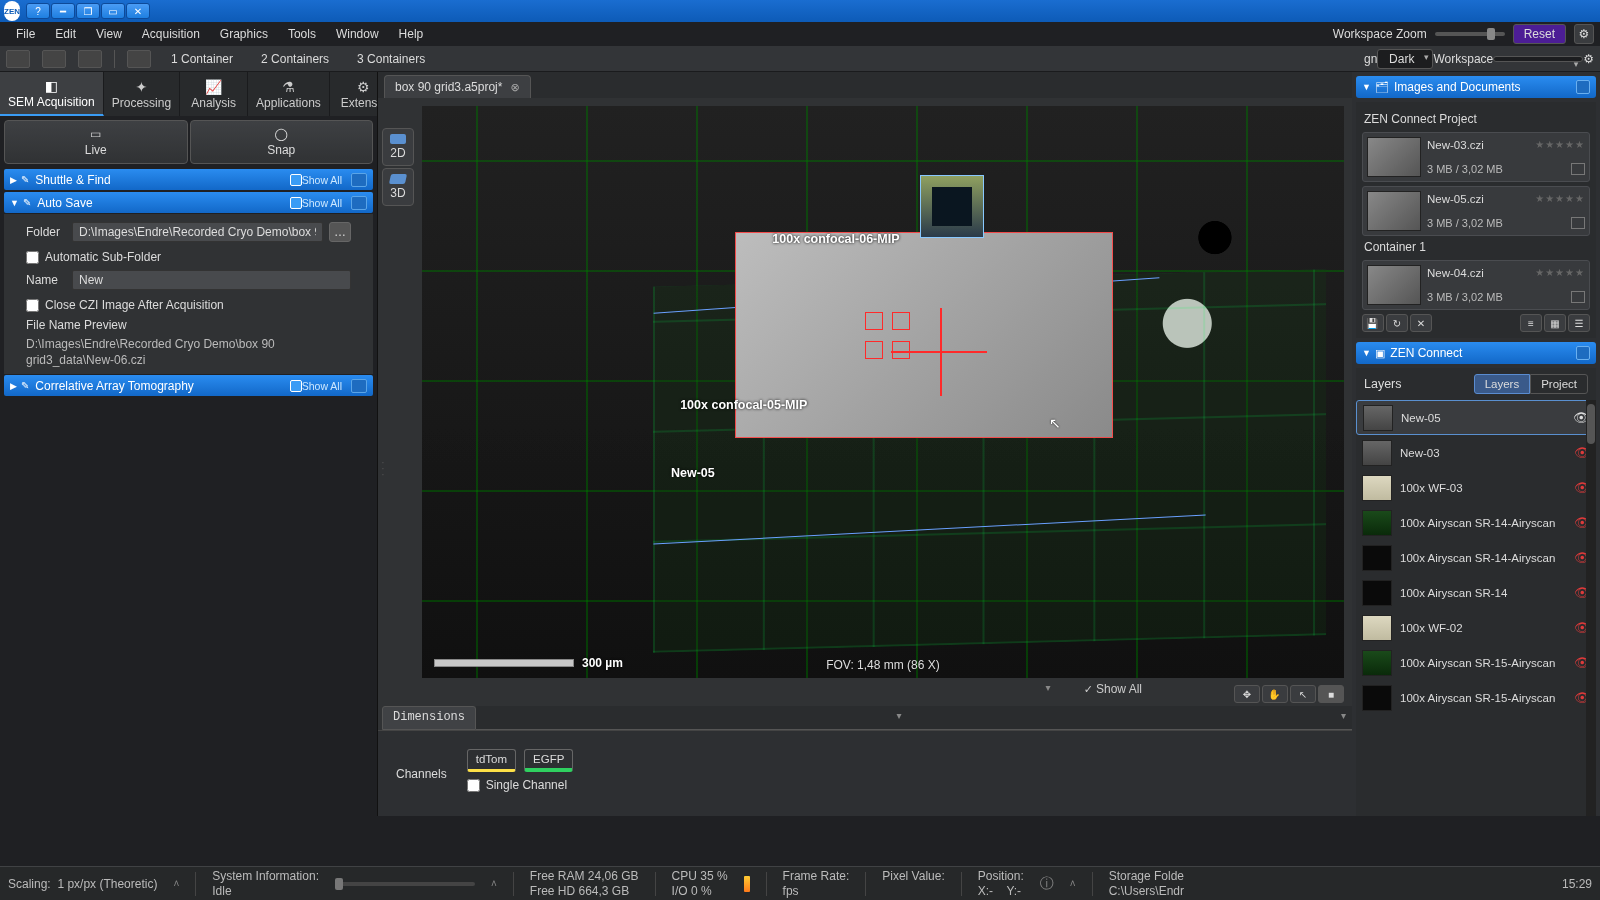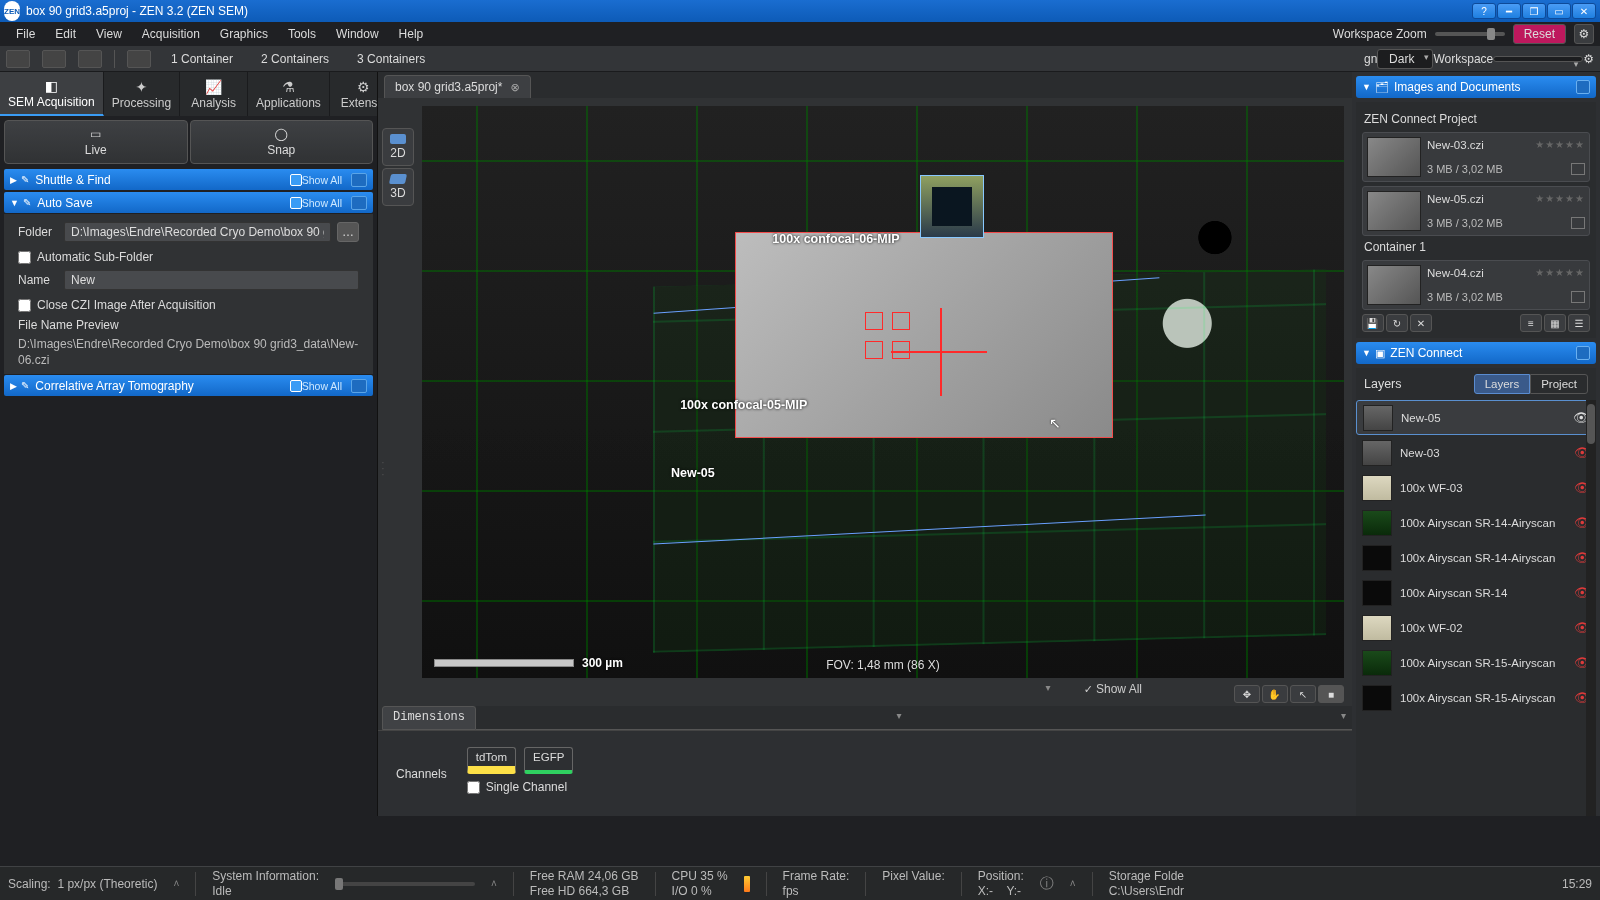--- a/index.html
+++ b/index.html
@@ -24,21 +24,21 @@
   .titlebar .winbtns{display:flex;gap:1px;}
   .titlebar .winbtn{width:24px;height:16px;background:linear-gradient(#4a9cf5,#1e7fe0);border:1px solid #0d4a99;border-radius:3px;display:flex;align-items:center;justify-content:center;font-size:10px;color:#fff;}
   
   
   .menubar{height:24px;background:var(--bg-dark);display:flex;align-items:center;padding:0 6px;gap:0;}
   .menubar .mitem{padding:3px 10px;cursor:default;}
   .menubar .spacer{flex:1;}
   .menubar .wszoom{display:flex;align-items:center;gap:8px;}
   .menubar .slider{width:70px;height:4px;background:#555;border-radius:2px;position:relative;}
   .menubar .slider-thumb{position:absolute;right:10px;top:-4px;width:8px;height:12px;background:#888;border-radius:2px;}
-  .menubar .reset-btn{padding:2px 10px;background:#be185d;border:1px solid #555;border-radius:3px;}
+  .menubar .reset-btn{padding:2px 10px;background:#4c1d95;border:1px solid #555;border-radius:3px;}
   .menubar .gear{width:20px;height:20px;background:#3a3c3f;border:1px solid #555;border-radius:3px;display:flex;align-items:center;justify-content:center;}
   
   
   .toolbar2{height:26px;background:#333538;border-bottom:1px solid #1a1b1d;display:flex;align-items:center;padding:0 6px;gap:12px;}
   .toolbar2 .tb-btn{width:24px;height:18px;background:#444;border:1px solid #555;border-radius:2px;}
   .toolbar2 .sep{width:1px;height:18px;background:#555;}
   .toolbar2 .cont-item{padding:3px 8px;}
   .toolbar2 .right{margin-left:auto;display:flex;align-items:center;}
   .toolbar2 .dd{background:#1c1d1f;border:1px solid #555;padding:2px 18px 2px 6px;border-radius:3px;position:relative;text-align:right;}
   .toolbar2 .dd::after{content:"▾";position:absolute;right:4px;top:2px;font-size:9px;color:#aaa;}
@@ -56,21 +56,21 @@
   .ls-btn{flex:1;background:linear-gradient(#3e4043,#303234);border:1px solid #555;border-radius:4px;display:flex;flex-direction:column;align-items:center;justify-content:center;gap:2px;}
   .ls-btn .ls-icon{font-size:12px;}
   
   .acc-hdr{height:21px;background:linear-gradient(#2a8cf0,#1268c8);display:flex;align-items:center;padding:0 6px;margin:1px 4px;border-radius:2px;color:#fff;font-size:11.5px;}
   .acc-hdr .arrow{margin-right:4px;font-size:9px;}
   .acc-hdr .pin{margin-right:6px;font-size:10px;}
   .acc-hdr .lbl{flex:1;}
   .acc-hdr .showall{font-size:10.5px;color:#cde8ff;margin-right:6px;}
   .acc-hdr .box{width:12px;height:12px;background:#3a9cf5;border:1px solid #fff;border-radius:2px;}
   .acc-hdr .ext{width:16px;height:14px;background:#1e6cc0;border:1px solid #5aa5e8;border-radius:2px;margin-left:3px;}
-  .autosave-body{padding:8px 14px 6px;background:#303234;margin:0 4px;font-size:12px;}
+  .autosave-body{padding:8px 22px 6px;background:#303234;margin:0 4px;font-size:12px;}
   .auto-row{display:flex;align-items:center;gap:6px;margin-bottom:8px;}
   .auto-row label{width:40px;}
   .txtfield{flex:1;background:#484a4d;border:1px solid #333;height:20px;padding:2px 6px;color:#ddd;border-radius:2px;}
   .browse-btn{width:22px;height:20px;background:#555;border:1px solid #666;border-radius:3px;display:flex;align-items:center;justify-content:center;}
   .chk{display:flex;align-items:center;gap:6px;margin-bottom:6px;font-size:12px;}
   .chk input{margin:0;}
   .file-preview{color:#bbb;margin-top:4px;font-size:12px;line-height:1.35;}
   
   
   .center-col{flex:1;display:flex;flex-direction:column;background:#303234;position:relative;}
@@ -129,21 +129,21 @@
   .dim-fill{flex:1;background:#2a2c2e;border-bottom:1px solid #555;position:relative;}
   .dim-fill .showall-chip{position:absolute;right:210px;top:-24px;font-size:11px;color:#ccc;}
   .dim-fill .dd-ar{position:absolute;right:6px;top:4px;font-size:10px;color:#888;}
   .dim-fill .dd-mid{position:absolute;left:48%;top:4px;font-size:10px;color:#888;}
   .dim-fill .col-ar{position:absolute;left:65%;top:-24px;font-size:10px;color:#888;}
   
   .channels-panel{flex:0 0 86px;background:#2d2f32;display:flex;align-items:center;padding:0 18px;gap:20px;border-top:1px solid #444;}
   .ch-stack{display:flex;flex-direction:column;gap:6px;}
   .ch-row{display:flex;gap:8px;}
   .ch-chip{padding:3px 8px;border:1px solid #666;border-radius:3px;font-size:11.5px;min-width:44px;text-align:center;}
-  .ch-chip.td{border-bottom:8px solid #fde047;}
+  .ch-chip.td{border-bottom:3px solid #fde047;}
   .ch-chip.eg{border-bottom:4px solid #2fd060;}
   
   
   .right-col{width:248px;background:#2d2f32;display:flex;flex-direction:column;gap:4px;padding:4px 4px 0;}
   .rp-hdr{height:22px;background:linear-gradient(#2a8cf0,#1268c8);display:flex;align-items:center;padding:0 6px;color:#fff;border-radius:3px;font-size:12px;}
   .rp-hdr .arrow{margin-right:4px;font-size:9px;}
   .rp-hdr .ric{margin-right:5px;font-size:11px;}
   .rp-hdr .rlbl{flex:1;}
   .rp-hdr .ext{width:14px;height:14px;background:#1e6cc0;border:1px solid #6ab0f0;border-radius:2px;}
   .docs-body{background:#2a2c2e;padding:6px;}
@@ -191,21 +191,20 @@
   .clock{margin-left:auto;font-size:12px;}
   
   .left-gutter{position:absolute;left:378px;top:72px;bottom:34px;width:10px;display:flex;align-items:center;justify-content:center;}
   .left-gutter .grip{color:#555;font-size:10px;line-height:6px;}
 </style>
 </head>
 <body>
 
 <div class="titlebar">
   <div class="app-icon">ZEN</div>
-  <div class="title">box 90 grid3.a5proj - ZEN 3.2   (ZEN SEM)</div>
   <div class="winbtns">
     <div class="winbtn">?</div>
     <div class="winbtn">━</div>
     <div class="winbtn">❐</div>
     <div class="winbtn">▭</div>
     <div class="winbtn">✕</div>
   </div>
 </div>
 
 <div class="menubar">

